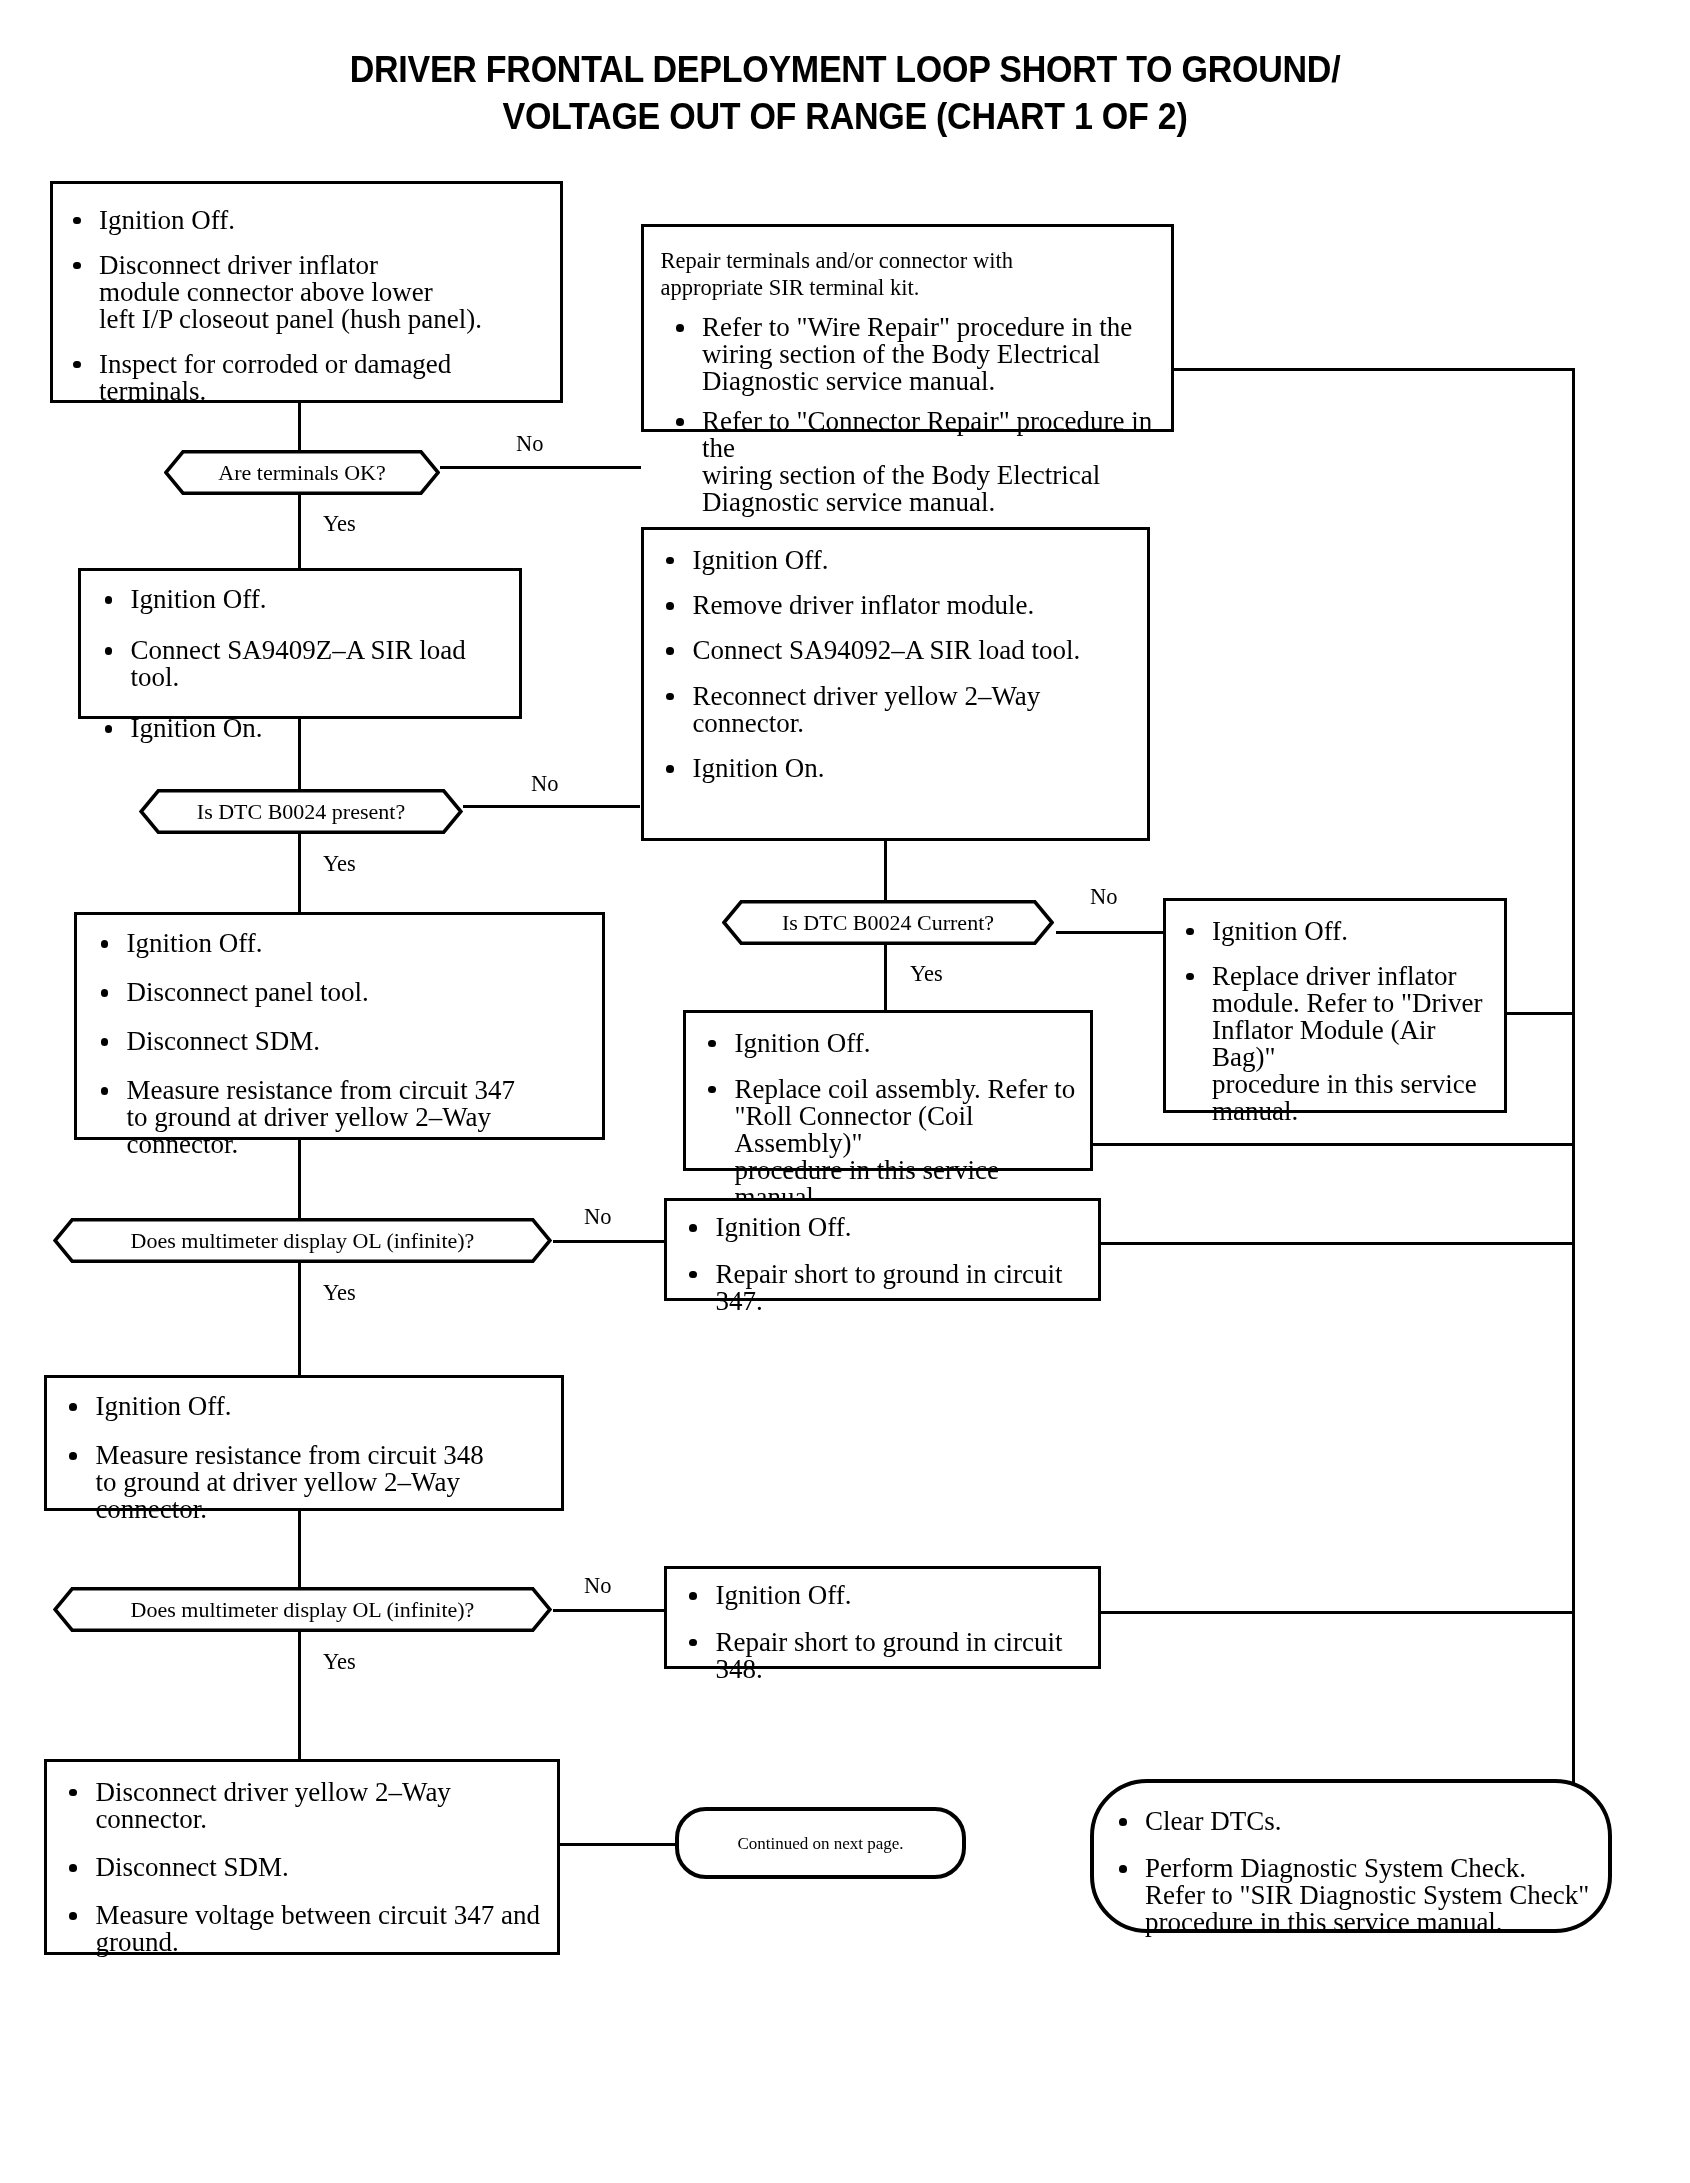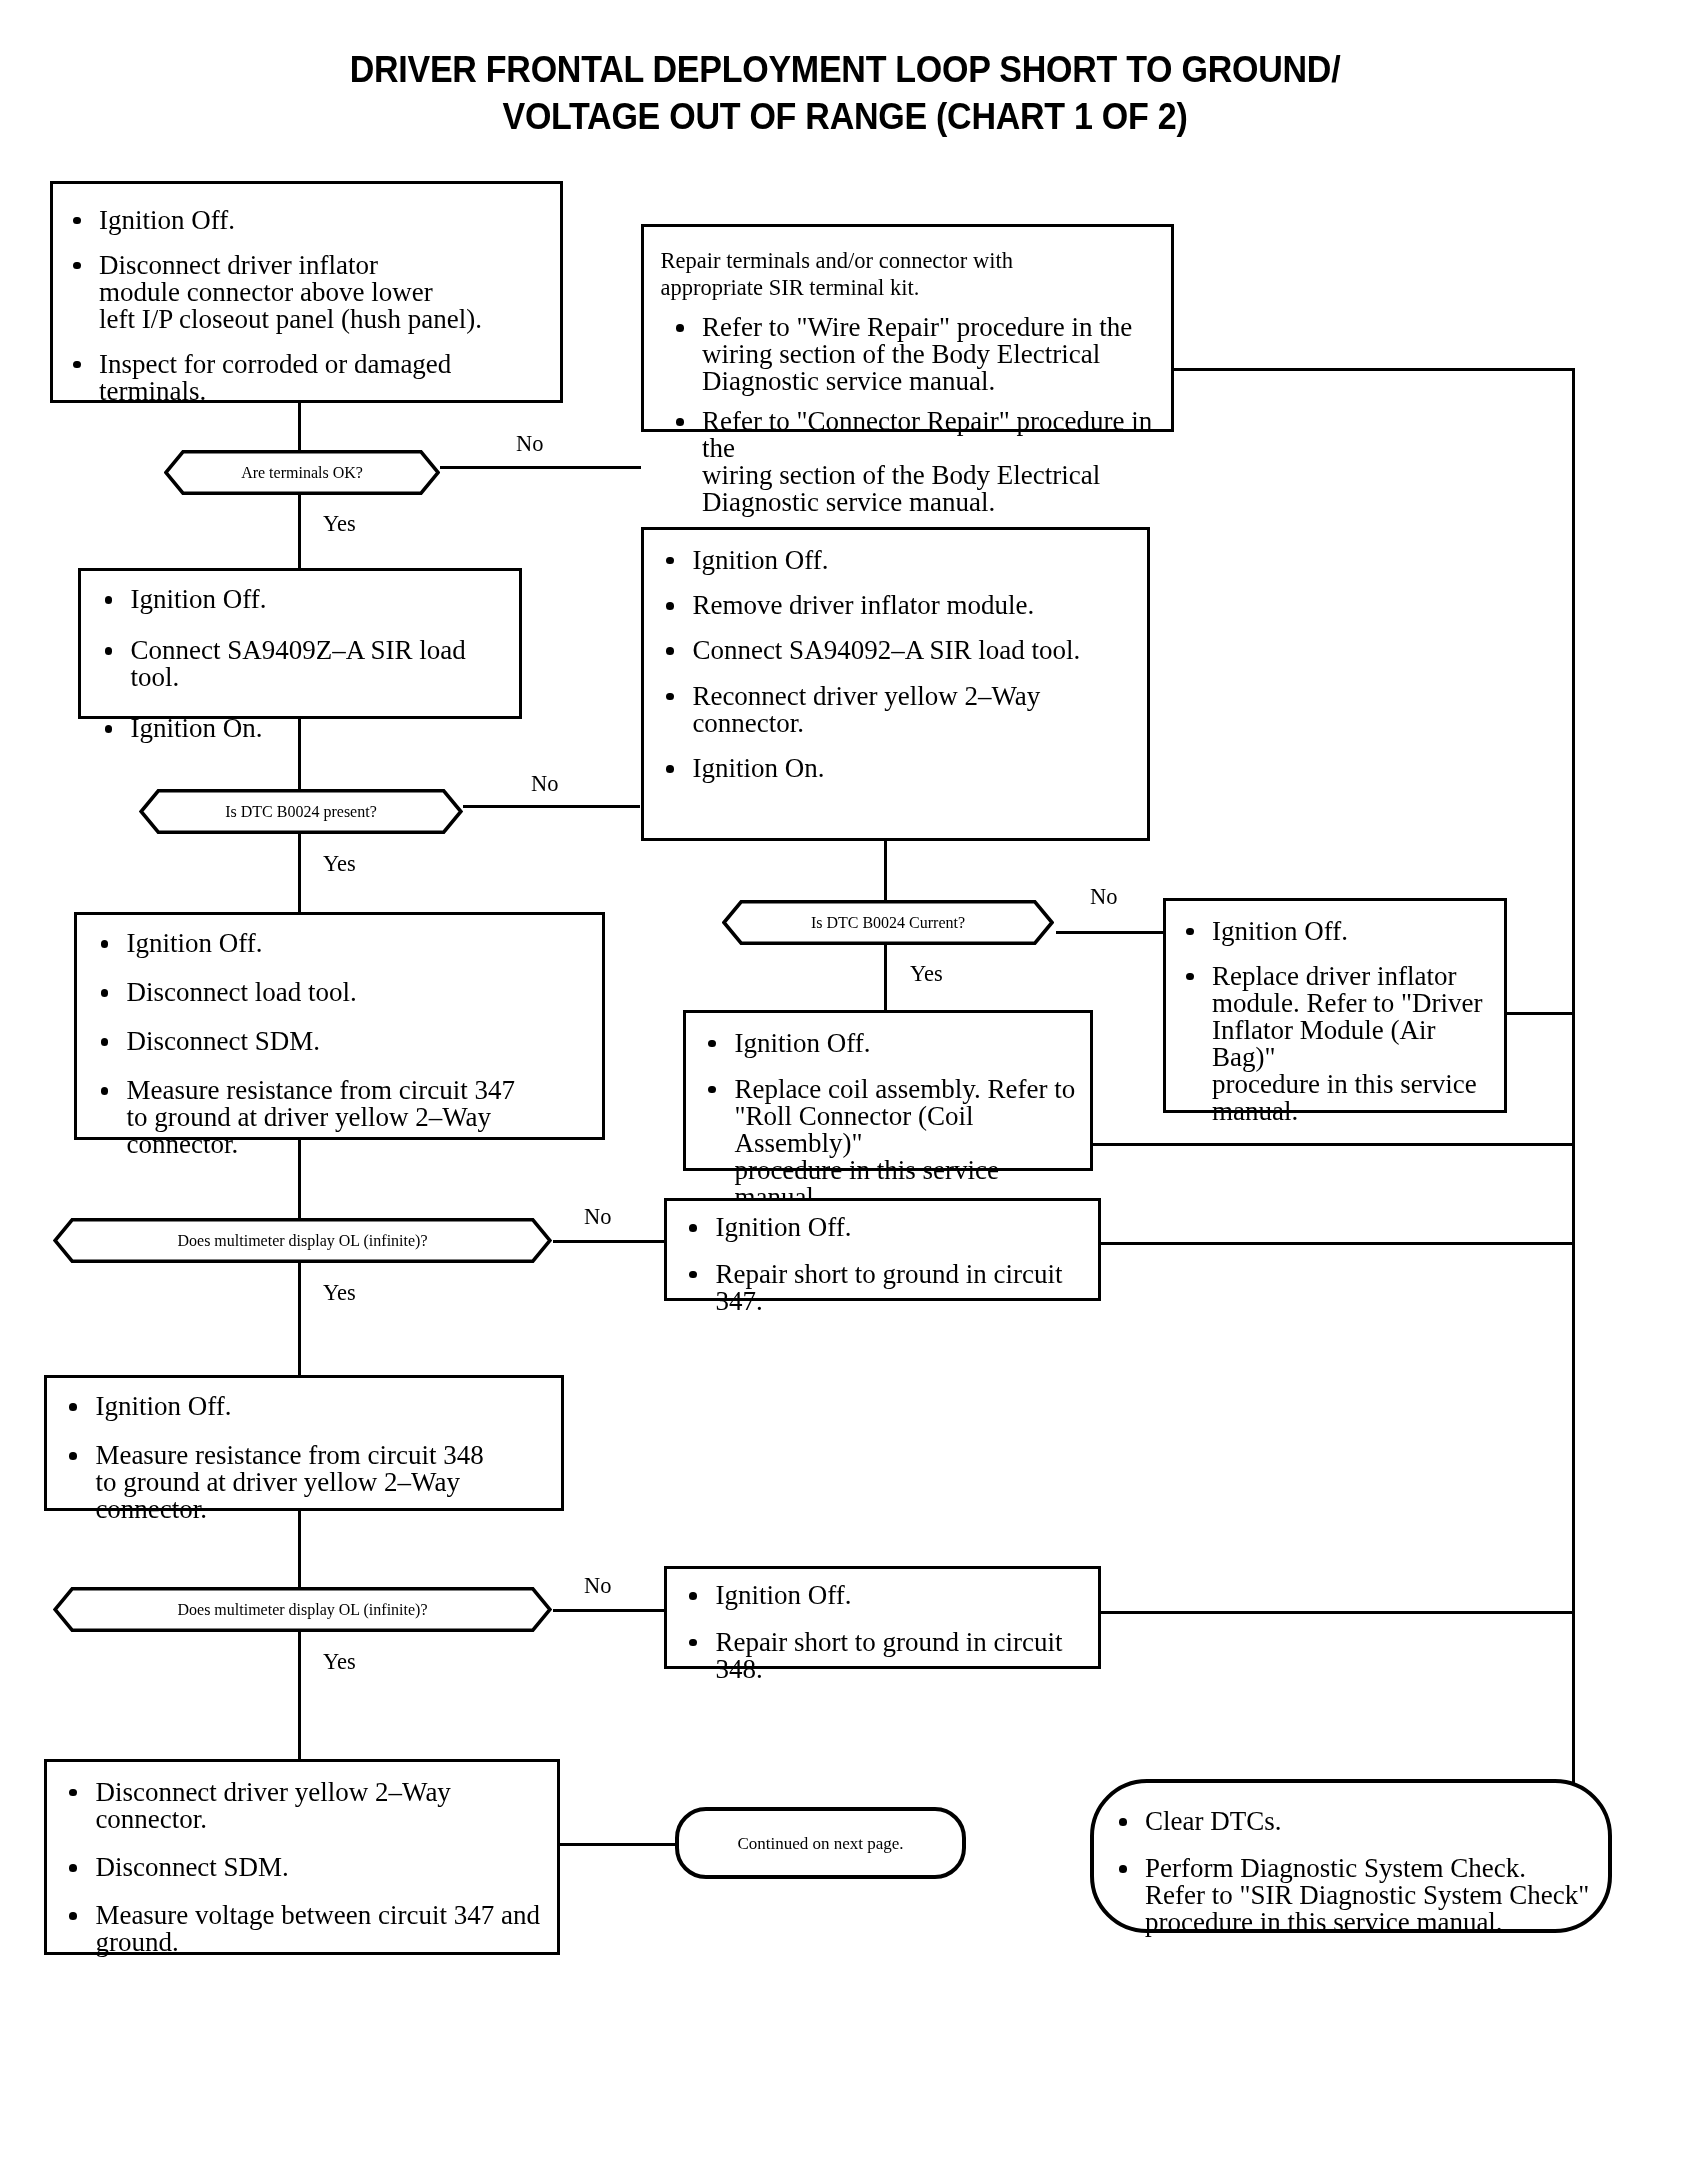--- a/index.html
+++ b/index.html
@@ -79,21 +79,21 @@
     position: absolute;
     box-sizing: border-box;
     background: #fff;
     display: flex;
     align-items: center;
     justify-content: center;
   }
   .hex > svg { position: absolute; left: 0; top: 0; }
   .hex > span {
     position: relative;
-    font-size: 16px;
+    font-size: 22px;
     line-height: 25px;
     white-space: nowrap;
     z-index: 2;
   }
 
   
   .round {
     position: absolute;
     box-sizing: border-box;
     border: 4.2px solid #000;
@@ -237,21 +237,21 @@
 module.  Refer to "Driver
 Inflator Module (Air Bag)"
 procedure in this service
 manual.</li>
     </ul>
   </div>
 
   <div class="box" style="left:74px; top:912px; width:531px; height:228px;">
     <ul class="bul" style="left:16.6px; top:15.4px; width:508px;">
       <li>Ignition Off.</li>
-      <li style="margin-top:22px;">Disconnect load tool.</li>
+      <li style="margin-top:22px;">Disconnect panel tool.</li>
       <li style="margin-top:22px;">Disconnect SDM.</li>
       <li style="margin-top:22px;">Measure resistance from circuit 347
 to ground at driver yellow 2–Way connector.</li>
     </ul>
   </div>
 
   <div class="box" style="left:683px; top:1010px; width:410px; height:161px;">
     <ul class="bul" style="left:15.4px; top:16.6px; width:386px;">
       <li>Ignition Off.</li>
       <li style="margin-top:19px;">Replace coil assembly.  Refer to

